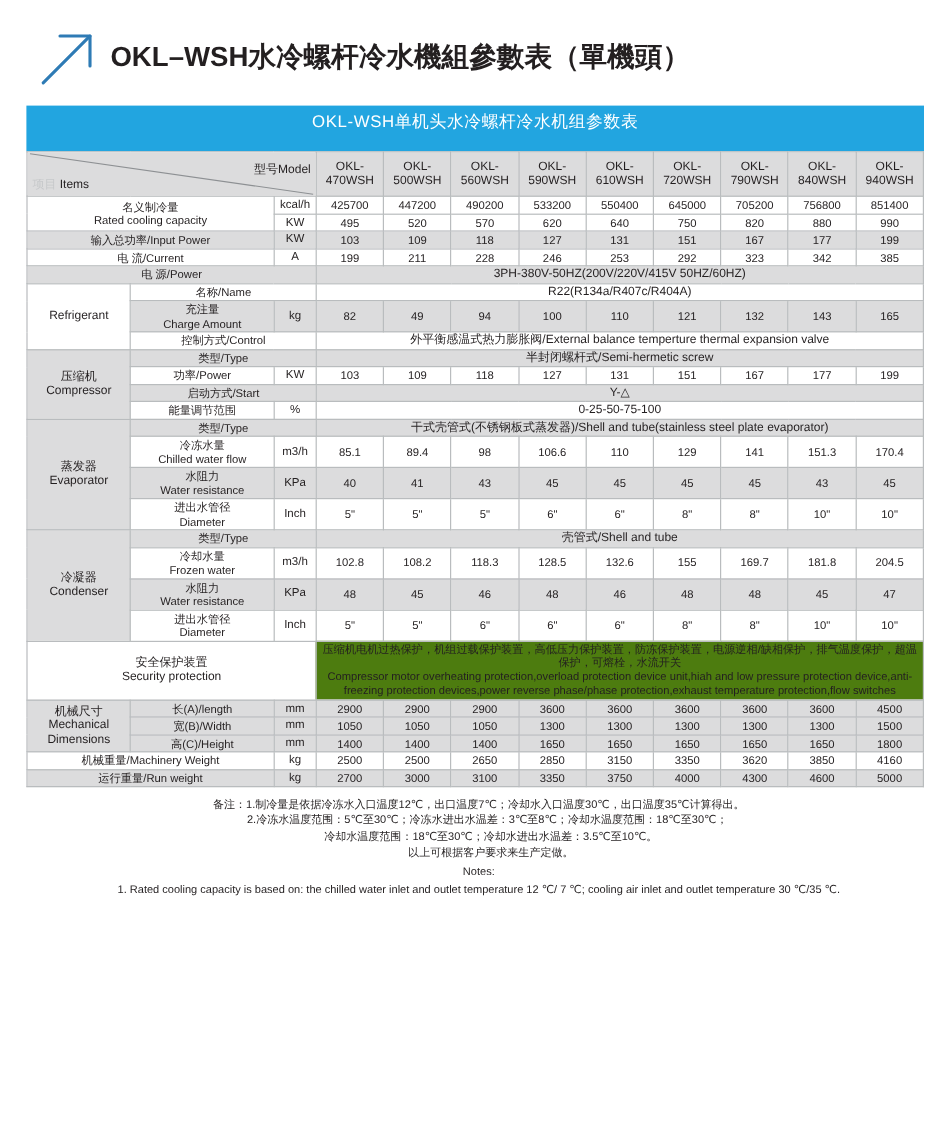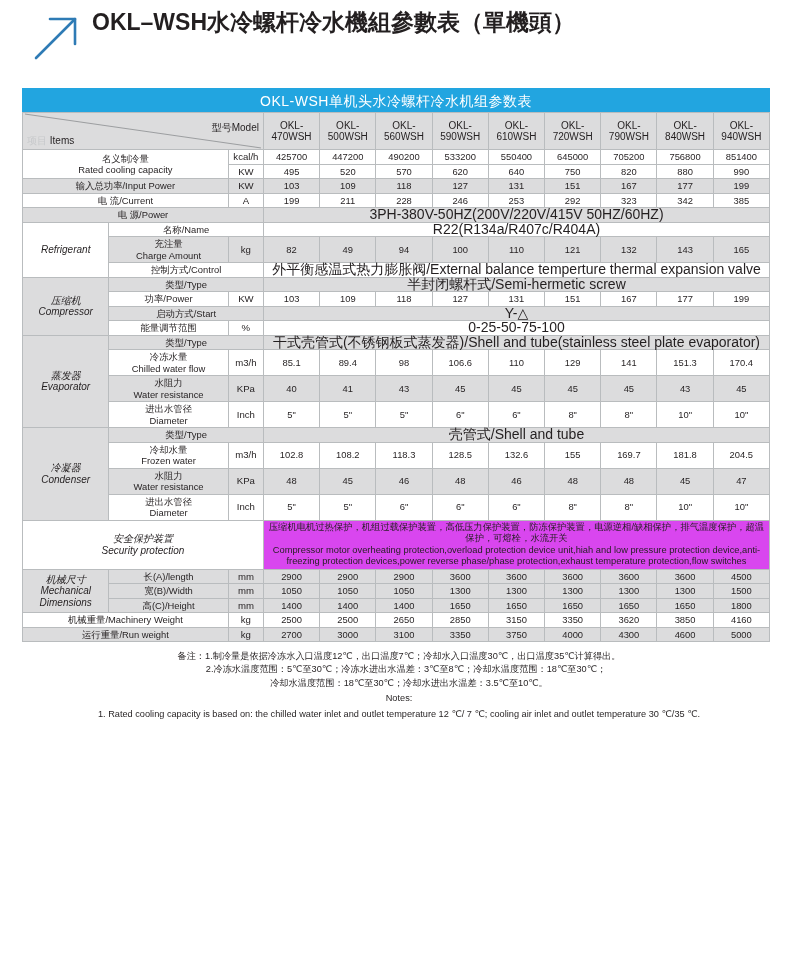--- a/index.html
+++ b/index.html
@@ -12,22 +12,22 @@
     height: 957px;
     font-family: "Liberation Sans", "DejaVu Sans", sans-serif;
     color: #231f20;
     position: relative;
     overflow: hidden;
   }
 
   
   .doc-header {
     display: flex;
-    align-items: flex-start;
-    padding: 6px 0 0 30px;
+    align-items: center;
+    padding: 19px 0 0 30px;
     height: 72px;
     box-sizing: border-box;
   }
   .logo-mark {
     width: 56px;
     height: 56px;
     flex: 0 0 56px;
     margin-top: 2px;
     margin-right: 6px;
   }
@@ -46,21 +46,21 @@
     font-size: 15.5px;
     line-height: 22px;
     color: #231f20;
     white-space: nowrap;
     margin-top: 1px;
   }
 
   
   .banner {
     margin: 16px 20px 0 22px;
-    height: 24px;
+    height: 38px;
     line-height: 26px;
     text-align: center;
     color: #ffffff;
     font-size: 14px;
     letter-spacing: 0.5px;
   }
 
   
   table.spec {
     border-collapse: collapse;
@@ -113,30 +113,30 @@
     top: 9px;
     font-size: 10px;
     text-align: right;
   }
   .model-head {
     font-size: 10px;
     line-height: 12px;
   }
 
   .two-line { line-height: 11px; }
-  .grp-label { font-size: 10px; line-height: 12.5px; font-style: italic; }
+  .grp-label { font-size: 10px; line-height: 12.5px; }
   .unit-cell { font-size: 9.6px; }
-  .wide-text { font-size: 14px; margin-top: 32px; }
+  .wide-text { font-size: 10px; margin-top: 32px; }
 
   td.security {
     text-align: left;
     padding: 3px 4px 3px 5px;
     line-height: 12.2px;
     font-size: 9.3px;
-    background: #d946ef;
+    background: #4d7c0f;
   }
 
   
   .notes {
     margin: 8px 22px 0 30px;
     font-size: 9.2px;
     line-height: 13.4px;
     color: #231f20;
     text-align: center;
   }
@@ -515,15 +515,16 @@
     <td>4600</td>
     <td>5000</td>
   </tr>
 </tbody>
   </table>
 
 <div class="notes">
   <div>备注：1.制冷量是依据冷冻水入口温度12℃，出口温度7℃；冷却水入口温度30℃，出口温度35℃计算得出。</div>
   <div class="ind1">2.冷冻水温度范围：5℃至30℃；冷冻水进出水温差：3℃至8℃；冷却水温度范围：18℃至30℃；</div>
   <div class="ind2">冷却水温度范围：18℃至30℃；冷却水进出水温差：3.5℃至10℃。</div>
+  <div class="ind2">以上可根据客户要求来生产定做。</div>
   <div class="gap">Notes:</div>
   <div class="gap">1. Rated cooling capacity is based on: the chilled water inlet and outlet temperature 12 ℃/ 7 ℃; cooling air inlet and outlet temperature 30 ℃/35 ℃.</div>
 </div>
 
 </body></html>

